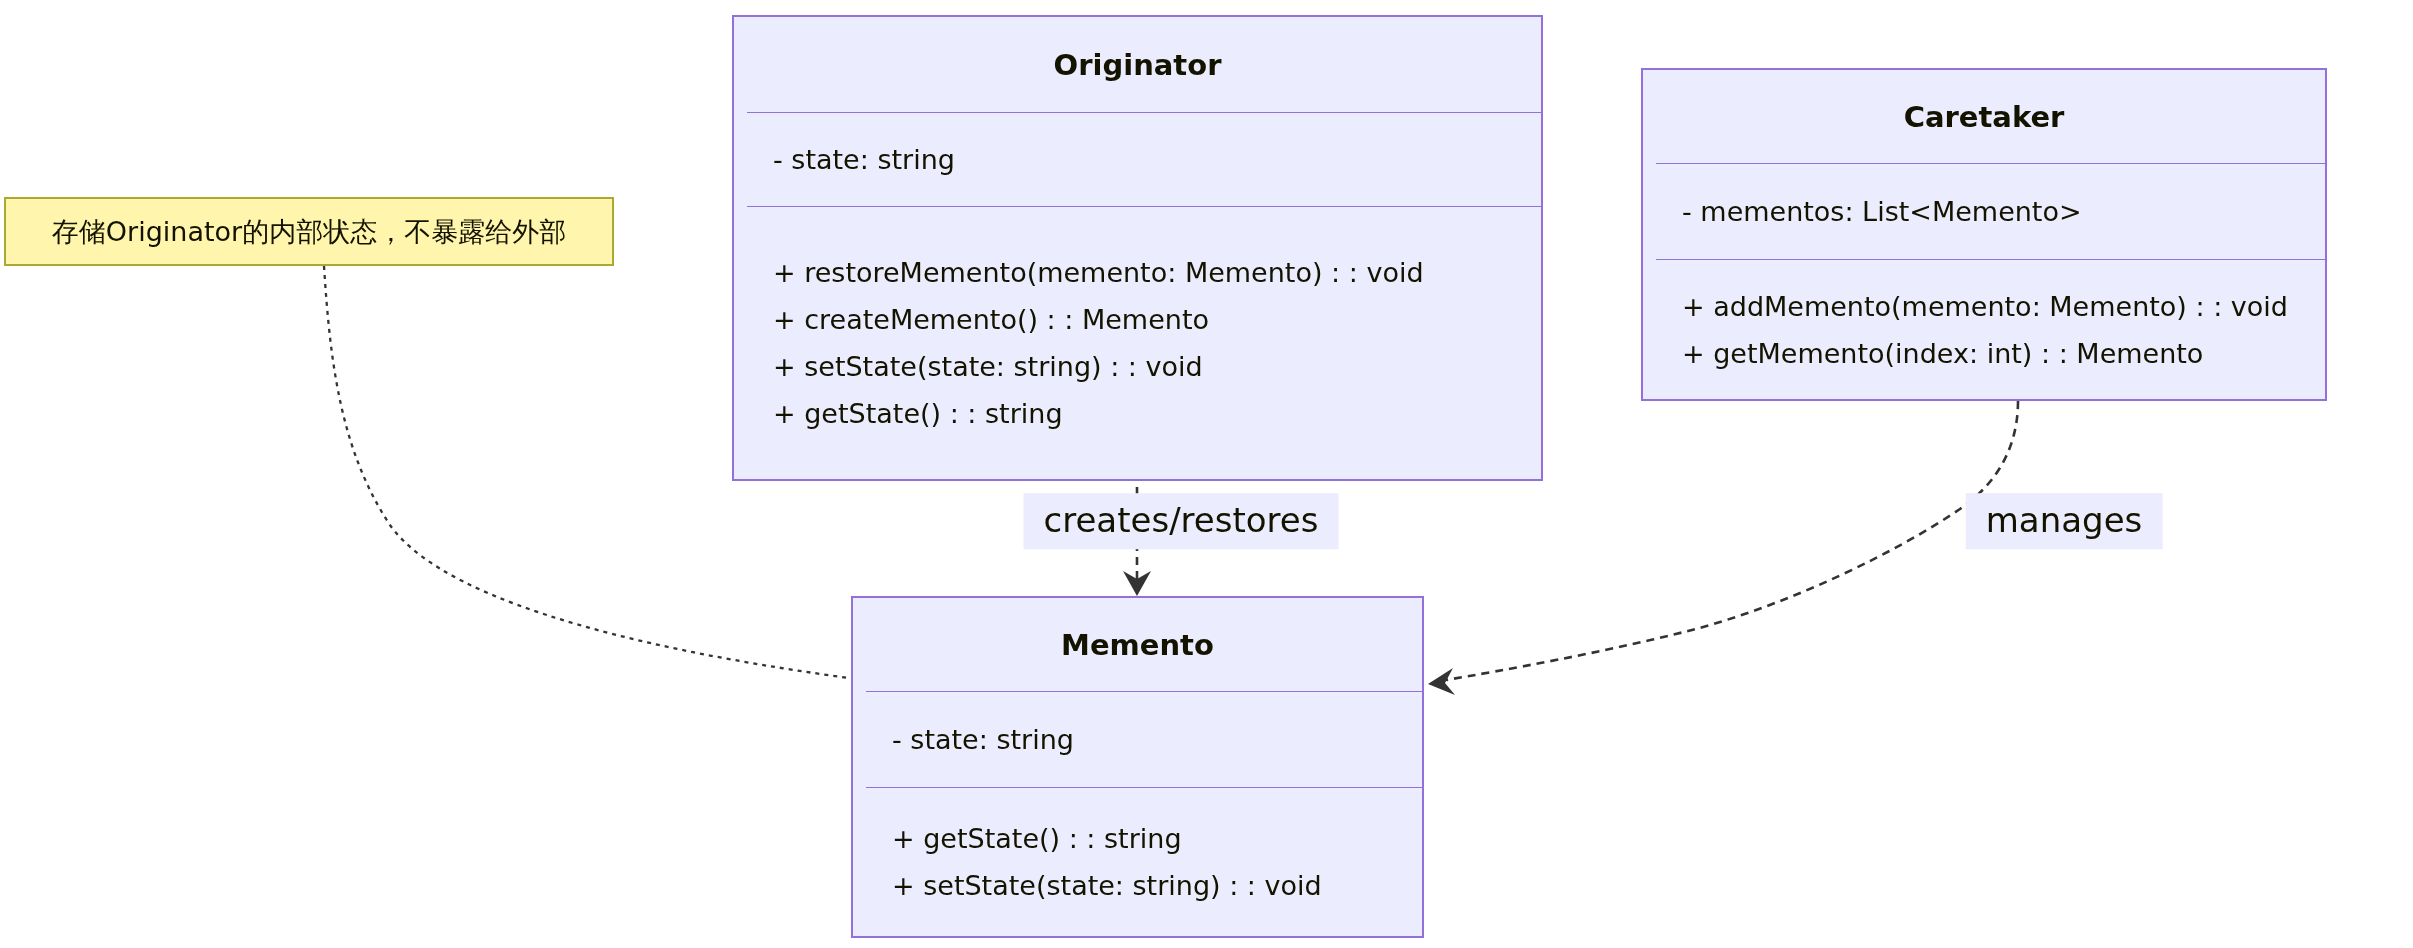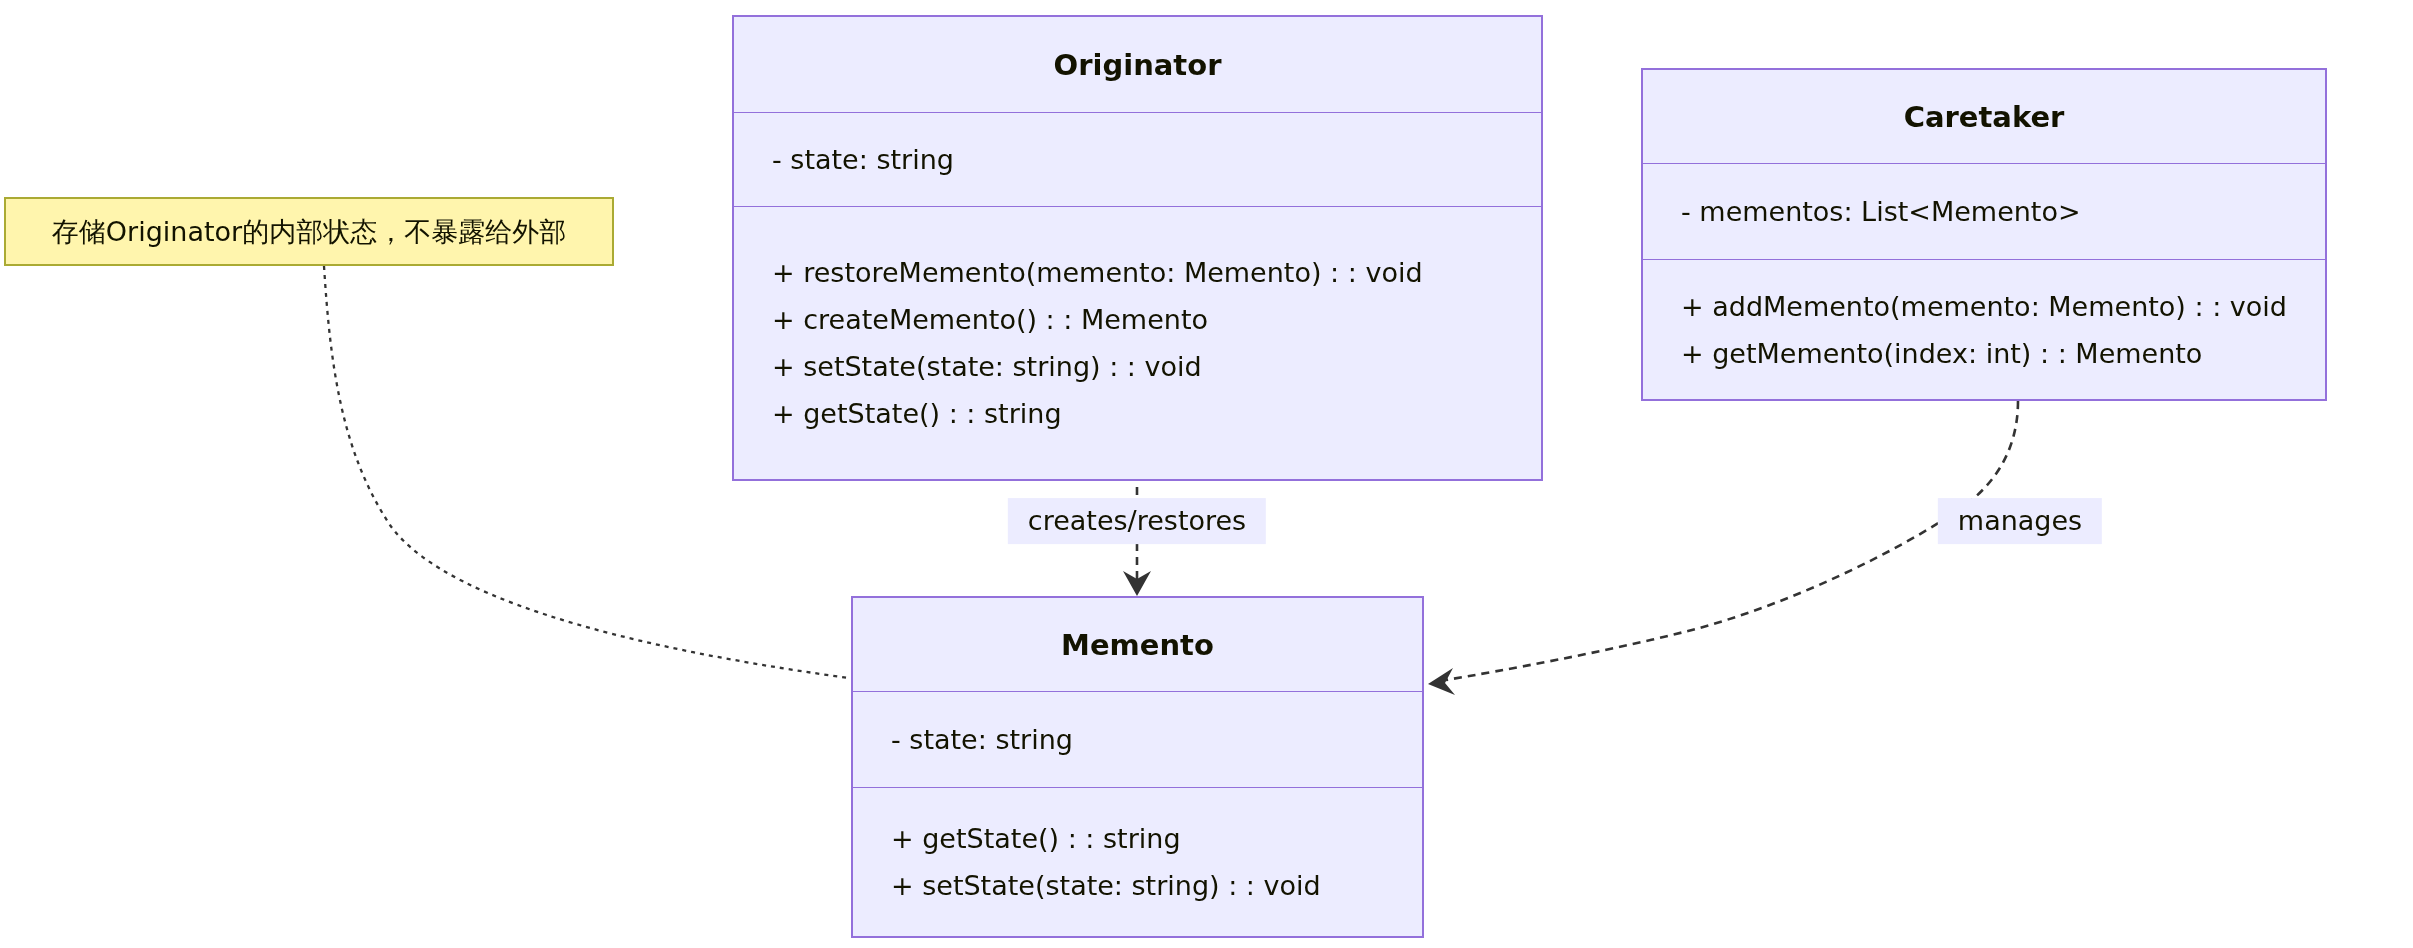--- a/index.html
+++ b/index.html
@@ -30,21 +30,21 @@
     background:var(--class-fill);
     border:2px solid var(--class-border);
   }
   .class-title{
     flex:0 0 auto;display:flex;align-items:center;justify-content:center;
     font-weight:bold;font-size:29px;
   }
   .class-section{
     display:flex;flex-direction:column;justify-content:center;
     border-top:1.6px solid var(--class-border);
-    padding-left:38px;padding-right:14px;
+    padding-left:26px;padding-right:14px;margin-left:13px;
   }
   .member-row{line-height:47px;font-size:27px;white-space:nowrap;}
 
   #box-originator{left:732px;top:15px;width:811px;height:466px;}
   #box-originator .class-title{height:95px;}
   #box-originator .attrs{height:94px;}
   #box-originator .methods{flex:1;}
 
   #box-caretaker{left:1641px;top:68px;width:686px;height:333px;}
   #box-caretaker .class-title{height:93px;}
@@ -60,21 +60,21 @@
     position:absolute;left:4px;top:197px;width:610px;height:69px;
     background:var(--note-fill);
     border:2px solid var(--note-border);
     display:flex;align-items:center;justify-content:center;
     font-size:27px;white-space:nowrap;
   }
 
   .edge-label{
     position:absolute;transform:translate(-50%,-50%);
     background:var(--edge-label-bg);
-    padding:4px 20px;font-size:27px;line-height:1.4;white-space:nowrap;
+    padding:4px 20px;font-size:34px;line-height:1.4;white-space:nowrap;margin-left:44px;
   }
   #label-creates{left:1137px;top:521px;}
   #label-manages{left:2020px;top:521px;}
 </style>
 </head>
 <body>
 
 <div class="canvas">
 
   <svg class="edge-layer" viewBox="0 0 2413 948" xmlns="http://www.w3.org/2000/svg">

